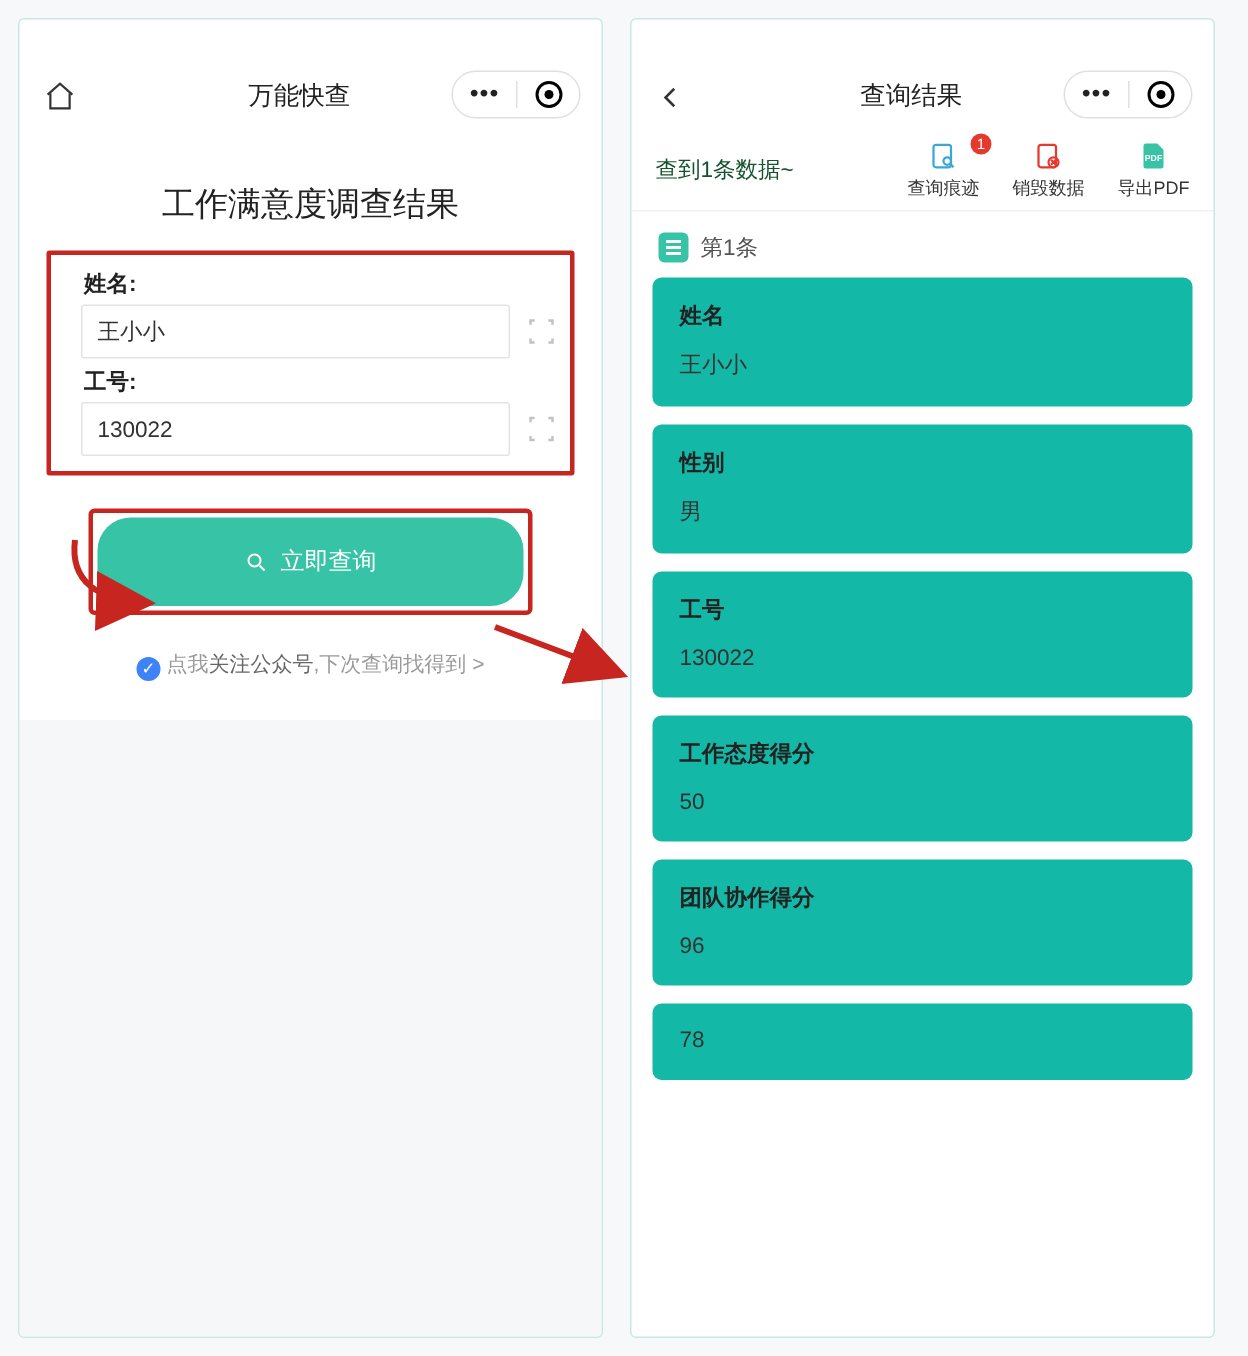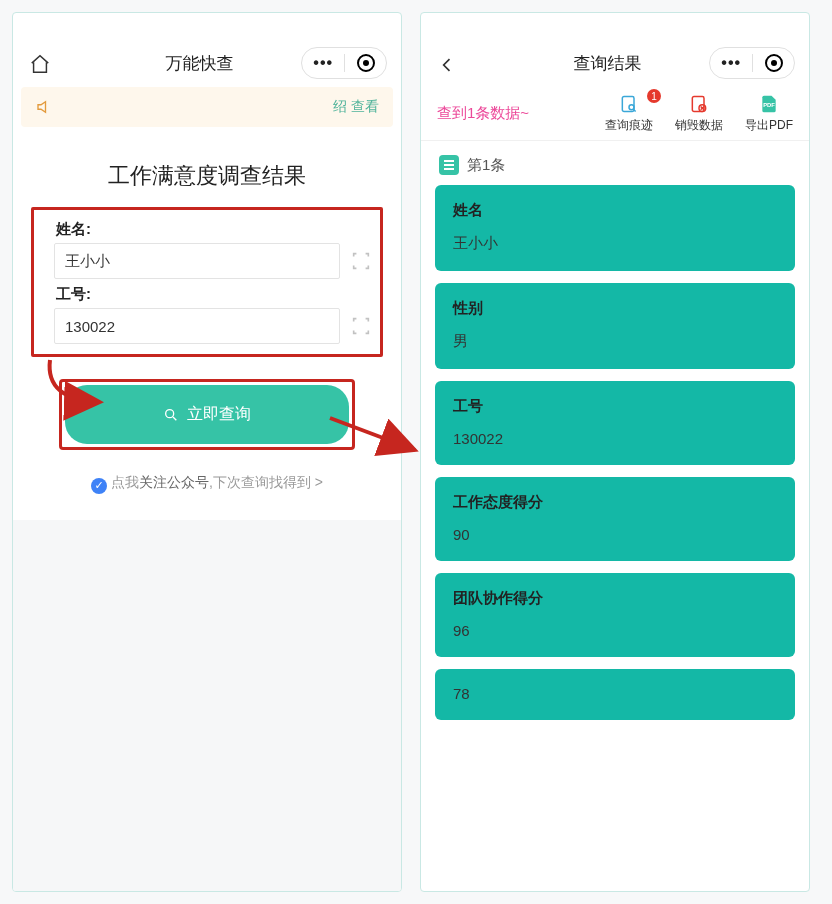--- a/index.html
+++ b/index.html
@@ -106,21 +106,21 @@
     background:#3e82f7; color:#fff; align-items:center; justify-content:center;
     font-size:11px; margin-right:4px; vertical-align:-2px;
   }
   .phone1-rest { flex:1; background:#f6f7f8; }
   
   .toolbar2 {
     display:flex; align-items:center; justify-content:space-between;
     padding: 6px 16px 6px 16px;
     border-bottom:1px solid #f0f0f0;
   }
-  .toolbar2 .hint { color:#ec4899; font-size:15px; }
+  .toolbar2 .hint { color:#14532d; font-size:15px; }
   .toolbar2 .tools { display:flex; gap:22px; }
   .tool { display:flex; flex-direction:column; align-items:center; gap:2px; font-size:12px; color:#333; position:relative;}
   .tool .ic { width:22px;height:22px;display:flex;align-items:center;justify-content:center;}
   .badge {
     position:absolute; top:-4px; right:-8px;
     background:#e5392d;color:#fff;width:14px;height:14px;border-radius:50%;
     font-size:10px;display:flex;align-items:center;justify-content:center;
   }
   .section-head {
     display:flex; align-items:center; gap:8px;
@@ -158,28 +158,20 @@
         <div class="title">万能快查</div>
         <div class="right">
           <div class="capsule">
             <span class="dots">•••</span>
             <span class="sep"></span>
             <span class="ring"></span>
           </div>
         </div>
       </div>
 
-      <div class="notice">
-        <span class="spk">
-          <svg width="18" height="18" viewBox="0 0 24 24" fill="none" stroke="#e39a3c" stroke-width="1.8">
-            <path d="M4 9v6h4l6 4V5L8 9H4z"></path>
-          </svg>
-        </span>
-        <span class="view">绍 查看</span>
-      </div>
 
       <div class="card">
         <h2>工作满意度调查结果</h2>
 
         <div class="redbox">
           <div class="fld-label">姓名:</div>
           <div class="fld-row">
             <input type="text" value="王小小" style="">
             <span class="scan-icon">
               <svg width="22" height="22" viewBox="0 0 24 24" fill="none" stroke="#c2c2c2" stroke-width="1.8">
@@ -283,21 +275,21 @@
           <div class="r-card">
             <div class="k">性别</div>
             <div class="v">男</div>
           </div>
           <div class="r-card">
             <div class="k">工号</div>
             <div class="v">130022</div>
           </div>
           <div class="r-card">
             <div class="k">工作态度得分</div>
-            <div class="v">90</div>
+            <div class="v">50</div>
           </div>
           <div class="r-card">
             <div class="k">团队协作得分</div>
             <div class="v">96</div>
           </div>
           <div class="r-card">
             <div class="v">78</div>
           </div>
         </div>
     </div>

